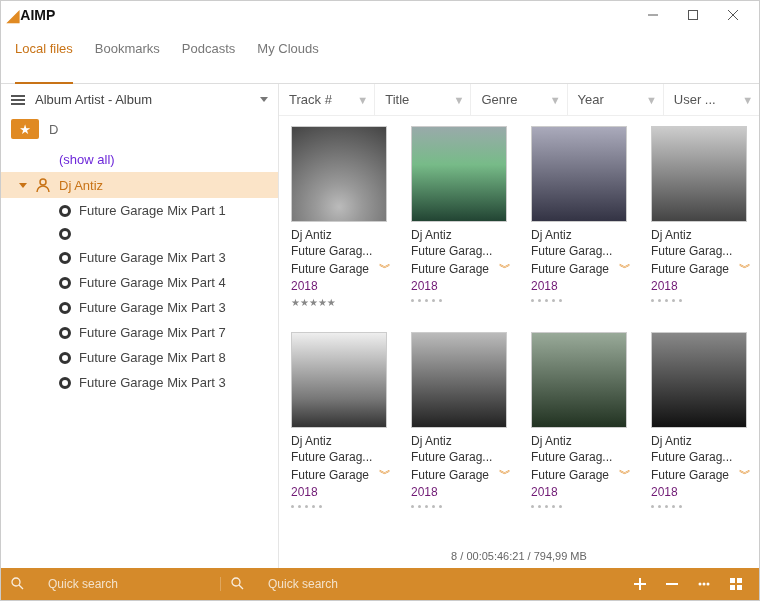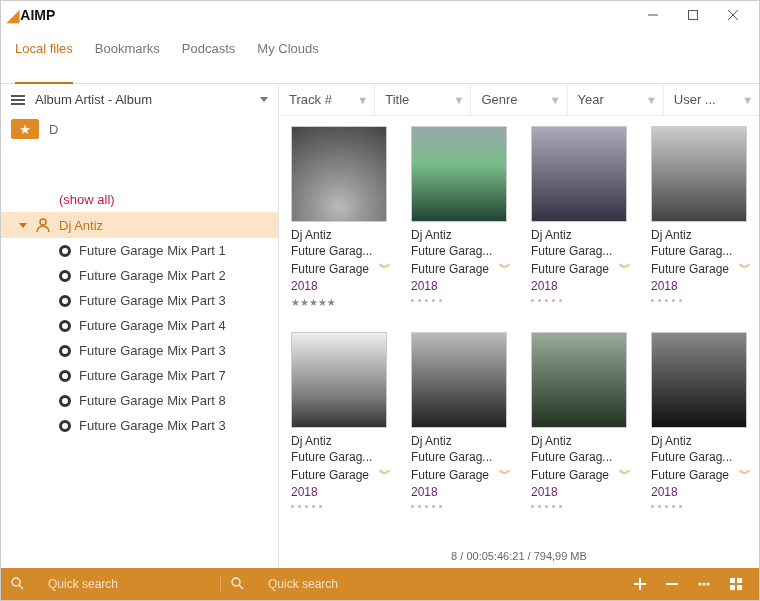--- a/index.html
+++ b/index.html
@@ -17,21 +17,21 @@
   .sidebar-header { display: flex; align-items: center; padding: 8px 10px; gap: 10px; color: #444; }
   .burger { width: 14px; display: flex; flex-direction: column; gap: 2px; }
   .burger span { height: 2px; background: #555; }
   .grouping-label { flex: 1; color: #444; }
   .caret { width: 0; height: 0; border-left: 4px solid transparent; border-right: 4px solid transparent; border-top: 5px solid #777; }
   .alpha-row { display: flex; align-items: center; gap: 10px; padding: 4px 10px 6px; }
   .star-btn { width: 28px; height: 20px; display: flex; align-items: center; justify-content: center; background: #e08a23; color: #fff; font-size: 13px; border-radius: 2px; }
   .alpha-letter { color: #666; }
   .tree { flex: 1; overflow: auto; padding: 2px 0; }
   .tree-row { display: flex; align-items: center; gap: 8px; padding: 5px 10px 5px 22px; color: #444; cursor: default; }
-  .tree-row.show-all { padding-left: 58px; color: #be185d; margin-top: 40px; }
+  .tree-row.show-all { padding-left: 58px; color: #6d28d9; }
   .tree-row.artist { background: #fbe4c8; color: #c87316; padding-left: 18px; }
   .tree-row.track { padding-left: 58px; }
   .arrow-down { width: 0; height: 0; border-left: 4px solid transparent; border-right: 4px solid transparent; border-top: 5px solid #c87316; }
   .disc-ico { width: 12px; height: 12px; border: 3px solid #333; border-radius: 50%; display: inline-block; position: relative; }
   .main { flex: 1; display: flex; flex-direction: column; overflow: hidden; }
   .cols { display: flex; border-bottom: 1px solid #eee; }
   .col { flex: 1; display: flex; align-items: center; padding: 8px 6px 8px 10px; color: #555; gap: 6px; border-right: 1px solid #eee; white-space: nowrap; overflow: hidden; }
   .col:last-child { border-right: none; }
   .filter-ico { margin-left: auto; color: #bbb; font-size: 11px; }
   .grid-wrap { flex: 1; overflow: auto; padding: 10px 12px; }
@@ -123,21 +123,20 @@
           </svg>
         <span>Dj Antiz</span>
       </div>
       <div id="track-list">
           <div class="tree-row track">
             <span class="disc-ico"></span>
             <span>Future Garage Mix Part 1</span>
           </div>
           <div class="tree-row track">
             <span class="disc-ico"></span>
-            <span>Future Garage Mix Part 2</span>
           </div>
           <div class="tree-row track">
             <span class="disc-ico"></span>
             <span>Future Garage Mix Part 3</span>
           </div>
           <div class="tree-row track">
             <span class="disc-ico"></span>
             <span>Future Garage Mix Part 4</span>
           </div>
           <div class="tree-row track">

